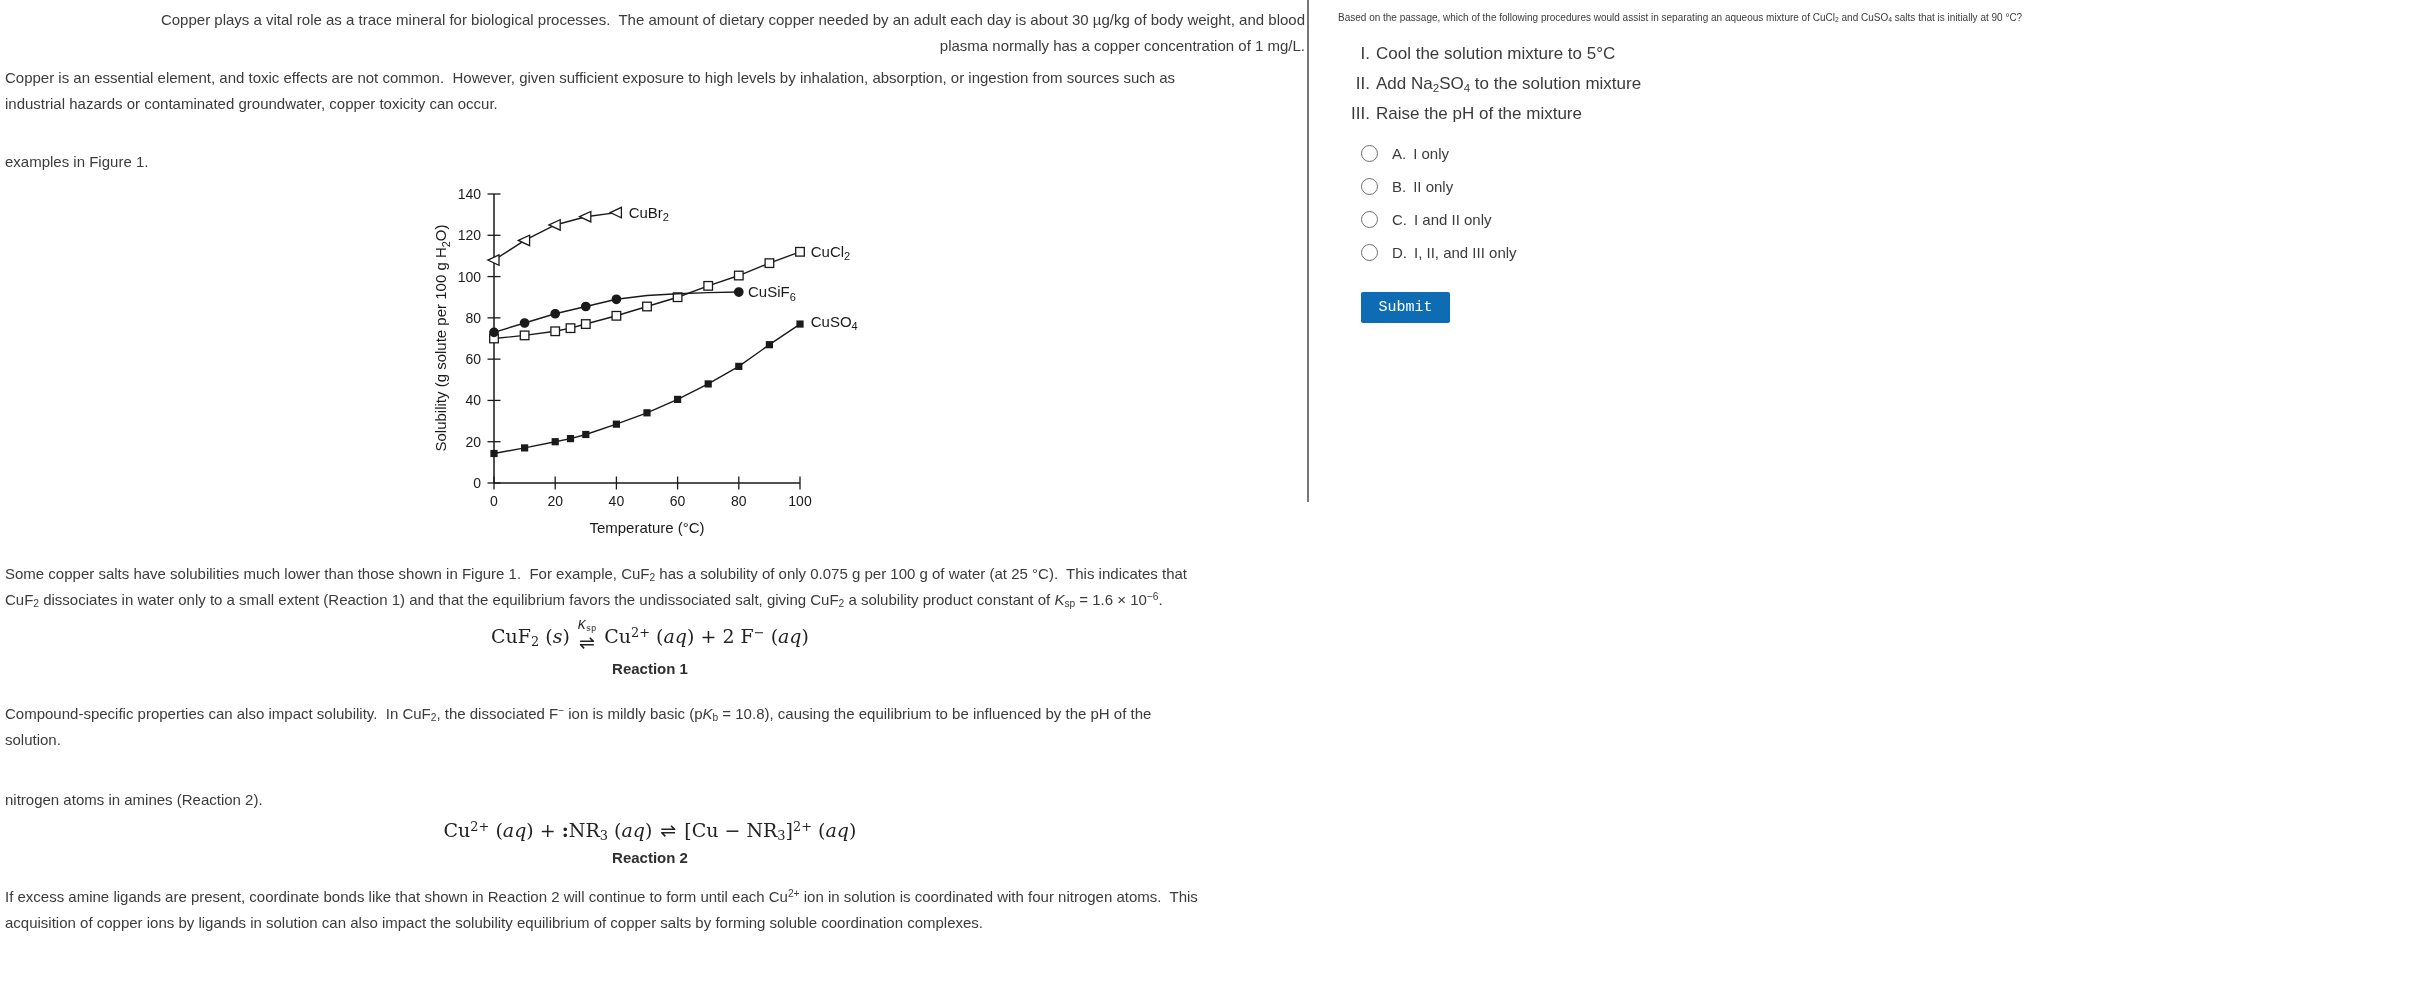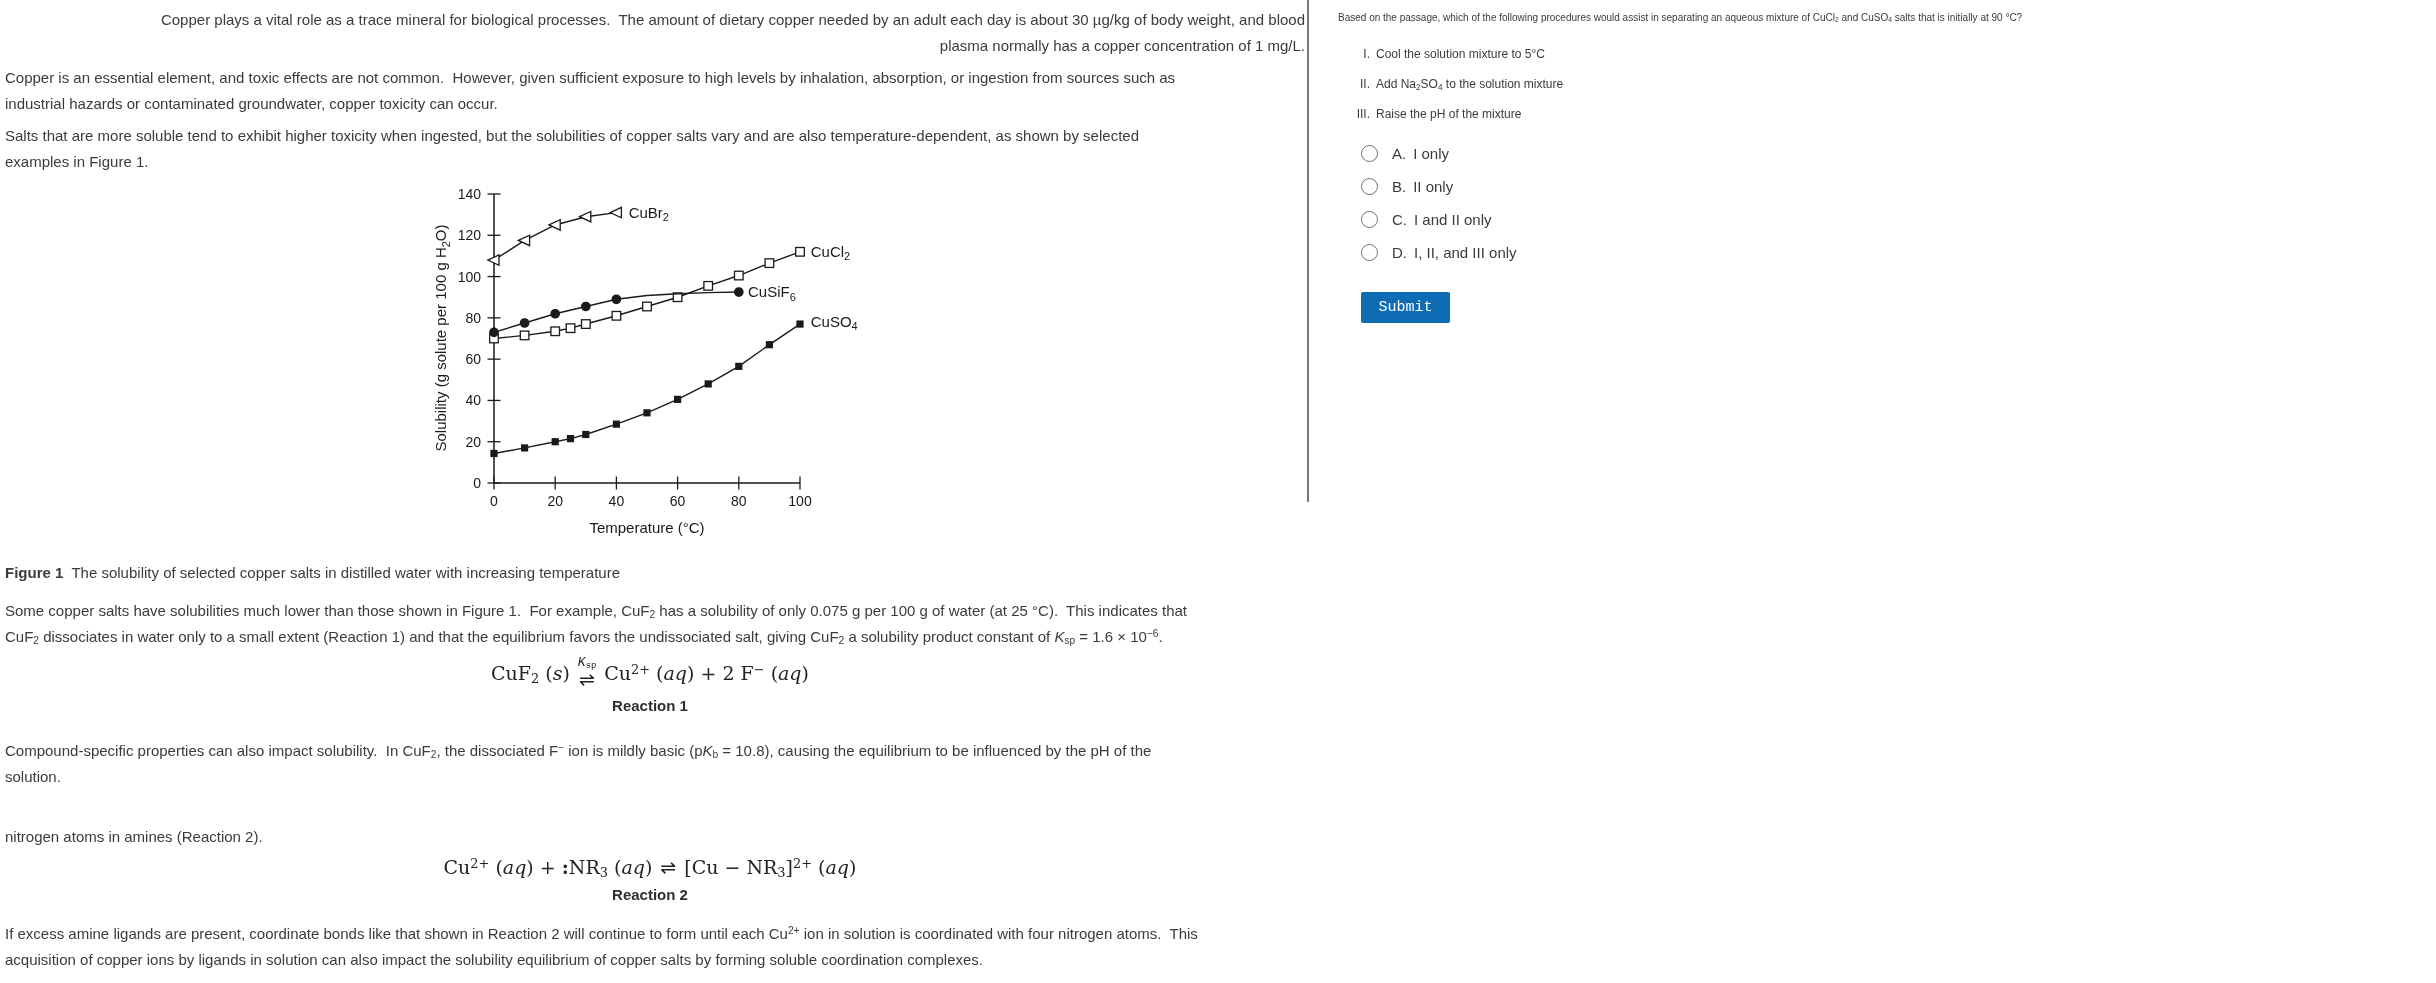--- a/index.html
+++ b/index.html
@@ -24,39 +24,39 @@
   .p6{margin-top:8px;}
   .p7{margin-top:18px;}
   .rt-b{font-weight:bold;}
   .rt-i{font-style:italic;}
   .rt-sub{font-size:0.68em;vertical-align:-0.22em;line-height:0;}
   .rt-sup{font-size:0.68em;vertical-align:0.48em;line-height:0;}
   .divider{position:absolute;left:1307px;top:0;width:1.5px;height:502px;background:#787878;}
   .right-col{position:absolute;left:1338px;top:0;width:1098px;}
   .stem{margin-top:8px;font-size:10px;line-height:20px;white-space:nowrap;}
   .roman-list{margin-top:11px;}
-  .roman-row{height:30px;line-height:30px;font-size:12px;}
+  .roman-row{height:30px;line-height:30px;font-size:17px;}
   .roman-num{display:inline-block;width:32px;text-align:right;margin-right:6px;}
   .options{margin-top:14px;}
   .option-row{display:flex;align-items:center;height:20px;margin-bottom:13px;padding-left:23px;
               font-size:15px;cursor:pointer;}
   .radio{width:15px;height:15px;border:1.5px solid #6e6e6e;border-radius:50%;background:#fff;
          margin-right:14px;flex:0 0 auto;}
   .opt-letter{margin-right:7px;}
   .submit{display:block;margin-top:30px;margin-left:23px;width:89px;height:31px;background:#0d6cb4;
           color:#ffffff;border:none;border-radius:2px;font-size:15px;font-family:Liberation Mono, monospace;
           cursor:pointer;}
 </style>
 </head>
 <body>
 
 <div class="left-col">
   <p class="para p1"><span class="rt-n">Copper plays a vital role as a trace mineral for biological processes.  The amount of dietary copper needed by an adult each day is about 30 µg/kg of body weight, and blood</span><br><span class="rt-n">plasma normally has a copper concentration of 1 mg/L.</span></p>
   <p class="para"><span class="rt-n">Copper is an essential element, and toxic effects are not common.  However, given sufficient exposure to high levels by inhalation, absorption, or ingestion from sources such as</span><br><span class="rt-n">industrial hazards or contaminated groundwater, copper toxicity can occur.</span></p>
-  <p class="para"><span class="rt-n">Salts that are more soluble tend to exhibit higher toxicity when ingested, but the solubilities of copper salts vary and are also temperature-dependent, as shown by selected</span><br><span class="rt-n">examples in Figure 1.</span></p>
+  <p class="para"><br><span class="rt-n">examples in Figure 1.</span></p>
 
   <div class="figure-wrap">
     <svg id="chart" width="470" height="368" viewBox="0 0 470 368">
         <polyline points="84,12.998000000000047 84,302 390,302" fill="none" stroke="#1a1a1a" stroke-width="1.5"></polyline>
         <line x1="84" x2="84" y1="295.5" y2="308.5" stroke="#1a1a1a" stroke-width="1.3"></line>
         <text fill="#1a1a1a" font-family="Liberation Sans, sans-serif" x="84" y="325" text-anchor="middle" font-size="14"><tspan>0</tspan></text>
         <line x1="145.2" x2="145.2" y1="295.5" y2="308.5" stroke="#1a1a1a" stroke-width="1.3"></line>
         <text fill="#1a1a1a" font-family="Liberation Sans, sans-serif" x="145.2" y="325" text-anchor="middle" font-size="14"><tspan>20</tspan></text>
         <line x1="206.4" x2="206.4" y1="295.5" y2="308.5" stroke="#1a1a1a" stroke-width="1.3"></line>
         <text fill="#1a1a1a" font-family="Liberation Sans, sans-serif" x="206.4" y="325" text-anchor="middle" font-size="14"><tspan>40</tspan></text>
@@ -123,21 +123,20 @@
         <rect x="233.4" y="228.21380000000002" width="7.2" height="7.2" fill="#1a1a1a"></rect>
         <rect x="264" y="214.79585" width="7.2" height="7.2" fill="#1a1a1a"></rect>
         <rect x="294.6" y="199.3136" width="7.2" height="7.2" fill="#1a1a1a"></rect>
         <rect x="325.2" y="181.76705" width="7.2" height="7.2" fill="#1a1a1a"></rect>
         <rect x="355.79999999999995" y="160.0919" width="7.2" height="7.2" fill="#1a1a1a"></rect>
         <rect x="386.4" y="139.4489" width="7.2" height="7.2" fill="#1a1a1a"></rect>
         <text fill="#1a1a1a" font-family="Liberation Sans, sans-serif" x="400.71" y="145.98460000000003" font-size="15"><tspan>CuSO</tspan><tspan dy="3.5" font-size="11">4</tspan></text>
       </svg>
   </div>
 
-  <p class="para caption"><span class="rt-b">Figure 1</span><span class="rt-n">  The solubility of selected copper salts in distilled water with increasing temperature</span></p>
   <p class="para p4"><span class="rt-n">Some copper salts have solubilities much lower than those shown in Figure 1.  For example, CuF</span><span class="rt-sub">2</span><span class="rt-n"> has a solubility of only 0.075 g per 100 g of water (at 25 °C).  This indicates that</span><br><span class="rt-n">CuF</span><span class="rt-sub">2</span><span class="rt-n"> dissociates in water only to a small extent (Reaction 1) and that the equilibrium favors the undissociated salt, giving CuF</span><span class="rt-sub">2</span><span class="rt-n"> a solubility product constant of </span><span class="rt-i">K</span><span class="rt-sub">sp</span><span class="rt-n"> = 1.6 × 10</span><span class="rt-sup">−6</span><span class="rt-n">.</span></p>
 
   <div class="reaction">
     <div class="eq">
       <span class="eq-part"><span class="rt-n">CuF</span><span class="rt-sub">2</span><span class="rt-n"> (</span><span class="rt-i">s</span><span class="rt-n">)</span></span><span class="arrow-stack"><span class="eq-k"><span class="rt-i">K</span><span class="rt-sub">sp</span></span><span class="harpoon">⇌</span></span><span class="eq-part"><span class="rt-n">Cu</span><span class="rt-sup">2+</span><span class="rt-n"> (</span><span class="rt-i">aq</span><span class="rt-n">) + 2 F</span><span class="rt-sup">−</span><span class="rt-n"> (</span><span class="rt-i">aq</span><span class="rt-n">)</span></span>
     </div>
     <div class="eq-label">Reaction 1</div>
   </div>
 
   <p class="para p5"><span class="rt-n">Compound-specific properties can also impact solubility.  In CuF</span><span class="rt-sub">2</span><span class="rt-n">, the dissociated F</span><span class="rt-sup">−</span><span class="rt-n"> ion is mildly basic (p</span><span class="rt-i">K</span><span class="rt-sub">b</span><span class="rt-n"> = 10.8), causing the equilibrium to be influenced by the pH of the</span><br><span class="rt-n">solution.</span></p>

